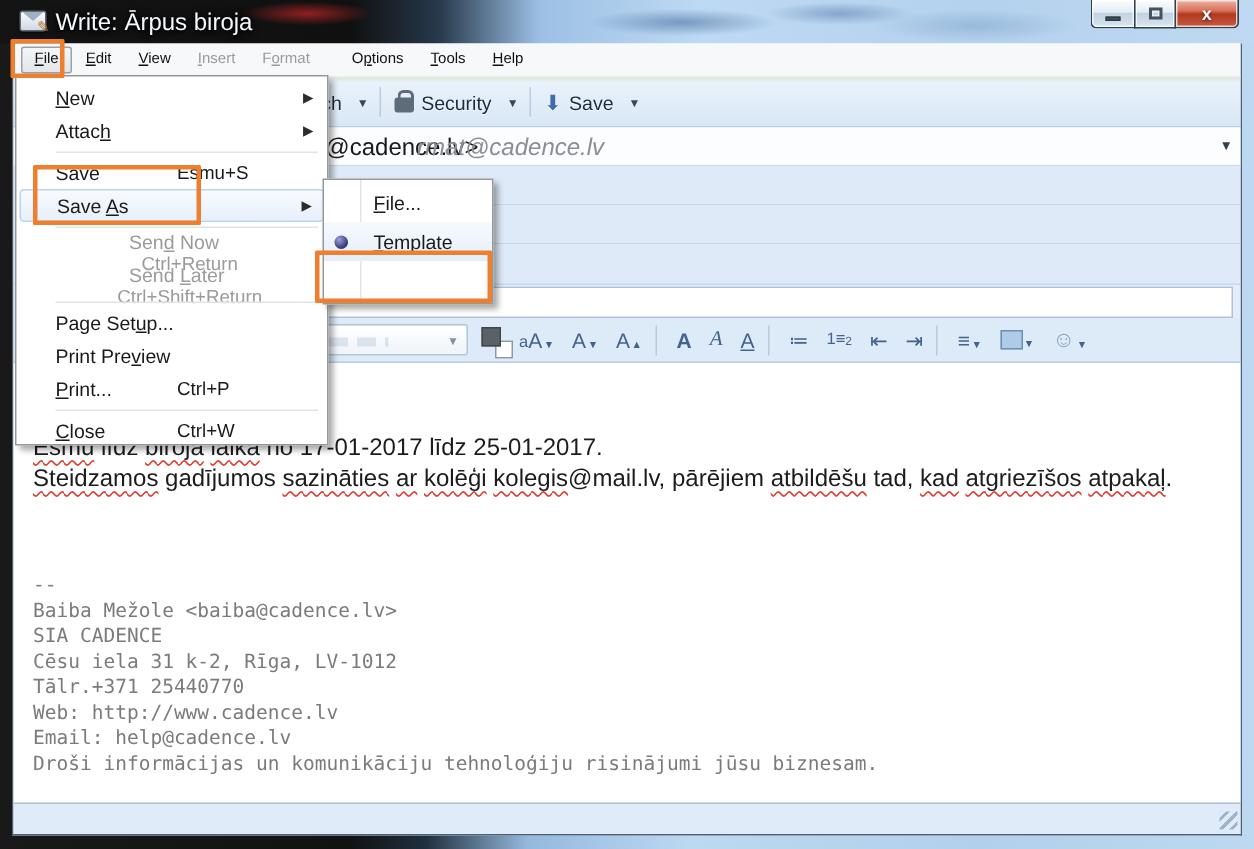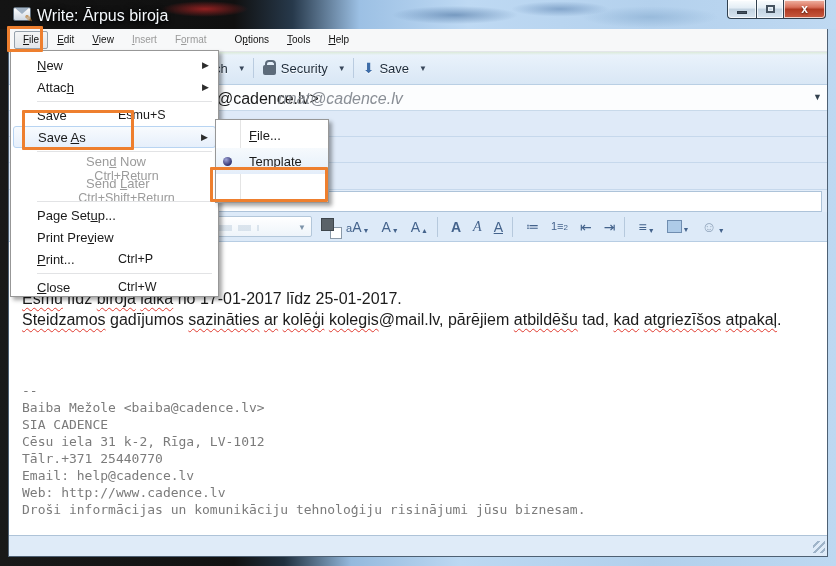--- a/index.html
+++ b/index.html
@@ -231,22 +231,22 @@
         <div class="msg-line"><span class="wavy">Esmu</span><span> līdz </span><span class="wavy">biroja</span><span> </span><span class="wavy">laikā</span><span> no 17-01-2017 līdz 25-01-2017.</span></div>
         <div class="msg-line"><span class="wavy">Steidzamos</span><span> gadījumos </span><span class="wavy">sazināties</span><span> </span><span class="wavy">ar</span><span> </span><span class="wavy">kolēģi</span><span> </span><span class="wavy">kolegis</span><span>@mail.lv, pārējiem </span><span class="wavy">atbildēšu</span><span> tad, </span><span class="wavy">kad</span><span> </span><span class="wavy">atgriezīšos</span><span> </span><span class="wavy">atpakaļ</span><span>.</span></div>
         <div class="msg-line"></div>
         <div class="msg-line"></div>
         <div id="sig">
           <div class="sig-line">--</div>
           <div class="sig-line">Baiba Mežole &lt;baiba@cadence.lv&gt;</div>
           <div class="sig-line">SIA CADENCE</div>
           <div class="sig-line">Cēsu iela 31 k-2, Rīga, LV-1012</div>
           <div class="sig-line">Tālr.+371 25440770</div>
+          <div class="sig-line">Web: http://www.cadence.lv</div>
           <div class="sig-line">Email: help@cadence.lv</div>
-          <div class="sig-line">Web: http://www.cadence.lv</div>
           <div class="sig-line">Droši informācijas un komunikāciju tehnoloģiju risinājumi jūsu biznesam.</div>
         </div>
       </div>
   </div>
 
   <div id="statusbar" class="abs"></div>
   <div id="grip" class="abs"></div>
 
   <div id="filemenu" class="abs">
       <div class="menu-item">

